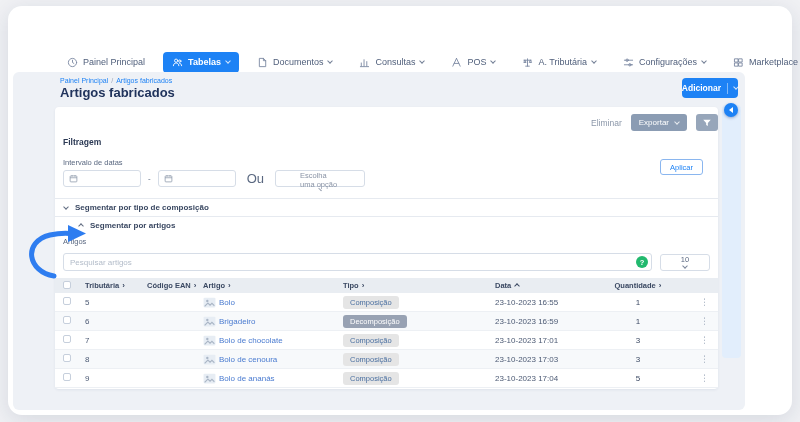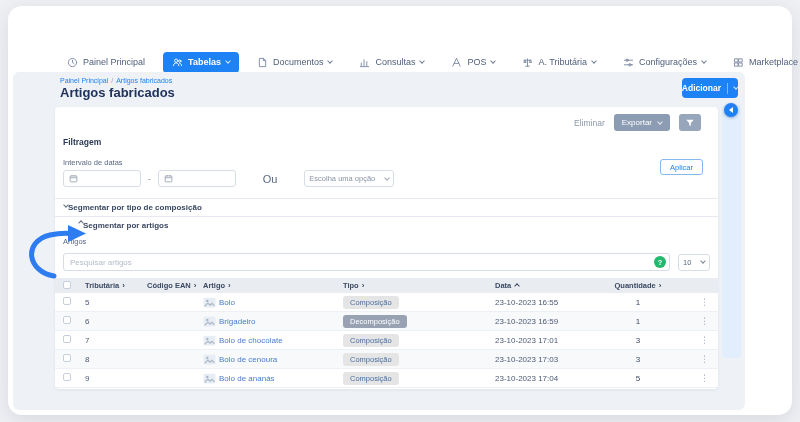--- a/index.html
+++ b/index.html
@@ -37,45 +37,45 @@
   .collapse-circle { position:absolute; left:711px; top:31px; width:14px; height:14px; border-radius:50%;
                      background:#1d82f5; display:flex; align-items:center; justify-content:center; cursor:pointer;
                      box-shadow:0 1px 3px rgba(20,60,140,.4); }
   .collapse-circle .tri { width:0; height:0; border-top:3px solid transparent; border-bottom:3px solid transparent;
                           border-right:4px solid #fff; margin-right:1px; }
 
   
   .card { position:absolute; left:42px; top:35px; width:663px; background:#fff; border-radius:4px;
           box-shadow:0 1px 3px rgba(20,40,80,.07); padding-bottom:1px; }
 
-  .card-toolbar { display:flex; justify-content:flex-end; align-items:center; gap:9px; padding:7px 17px 2px; }
+  .card-toolbar { display:flex; justify-content:flex-end; align-items:center; gap:9px; padding:7px 0 2px; }
   .eliminar { font-size:8.5px; color:#8b97a9; cursor:pointer; }
   .export-btn { height:17px; background:#8b9cb3; color:#fff; border:none; border-radius:3px; font-size:8px;
                 display:flex; align-items:center; gap:6px; padding:0 8px; cursor:pointer; font-family:inherit; }
   .filter-btn { width:22px; height:17px; background:#97a6ba; border:none; border-radius:3px; display:flex;
                 align-items:center; justify-content:center; cursor:pointer; }
   .filter-btn svg { width:10px; height:10px; }
 
   .filter-wrap { position:relative; padding:1px 8px 0; }
   .filter-title { font-size:8.5px; font-weight:bold; color:#2c3a55; margin:3px 0 11px; }
   .date-label { font-size:7.5px; color:#5a6880; margin-bottom:3px; }
   .date-row { display:flex; align-items:center; gap:7px; }
   .date-input { width:78px; height:17px; border:1px solid #d6dde7; border-radius:3px; display:flex;
                 align-items:center; padding:0 5px; background:#fff; cursor:pointer; }
   .date-input svg { width:9px; height:9px; stroke:#8a96a8; fill:none; stroke-width:2; }
   .dash { font-size:8px; color:#5a6880; }
-  .or { font-size:11px; color:#5a6880; margin:0 20px; }
+  .or { font-size:13px; color:#5a6880; margin:0 4px; }
   .select { height:17px; border:1px solid #d6dde7; border-radius:3px; display:flex; align-items:center;
-            justify-content:space-between; padding:0 4px; font-size:7.5px; color:#8a94a6; background:#fff; cursor:pointer; }
+            justify-content:space-between; padding:0 24px; font-size:7.5px; color:#8a94a6; background:#fff; cursor:pointer;flex-direction:column; }
   .opt-select { width:90px; }
   .apply-btn { position:absolute; top:26px; right:15px; height:16px; background:#fff; border:1px solid #8ab6ef;
                color:#1d82f5; border-radius:3px; font-size:7.5px; padding:0 9px; cursor:pointer; font-family:inherit; }
 
   .sections { margin-top:11px; border-top:1px solid #e6eaf0; }
-  .section-row { display:flex; align-items:flex-start; padding:4px 9px; font-size:8px; font-weight:bold;
+  .section-row { display:flex; align-items:center; gap:7px; padding:4px 9px; font-size:8px; font-weight:bold;
                  color:#3a4862; cursor:pointer; }
   .section-row + .section-row { border-top:1px solid #e6eaf0;padding-left:24px; }
   .section-row .chev { border-color:#3a4862; }
 
   .articles-block { padding:1px 8px 0; }
   .articles-label { font-size:7.5px; color:#5a6880; margin:2px 0 7px; }
   .search-row { display:flex; gap:8px; align-items:center; }
   .search-box { flex:1; height:18px; border:1px solid #d6dde7; border-radius:3px; position:relative;
                 display:flex; align-items:center; background:#fff; }
   .search-box input { border:none; outline:none; flex:1; font-size:8px; color:#3a4862; padding:0 6px 0 6px;

